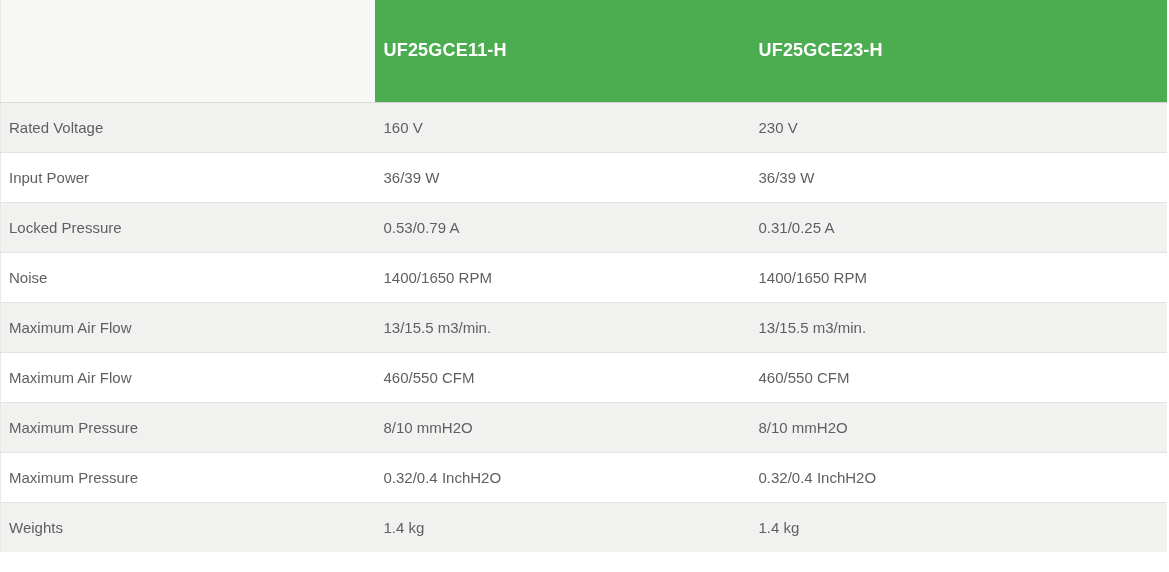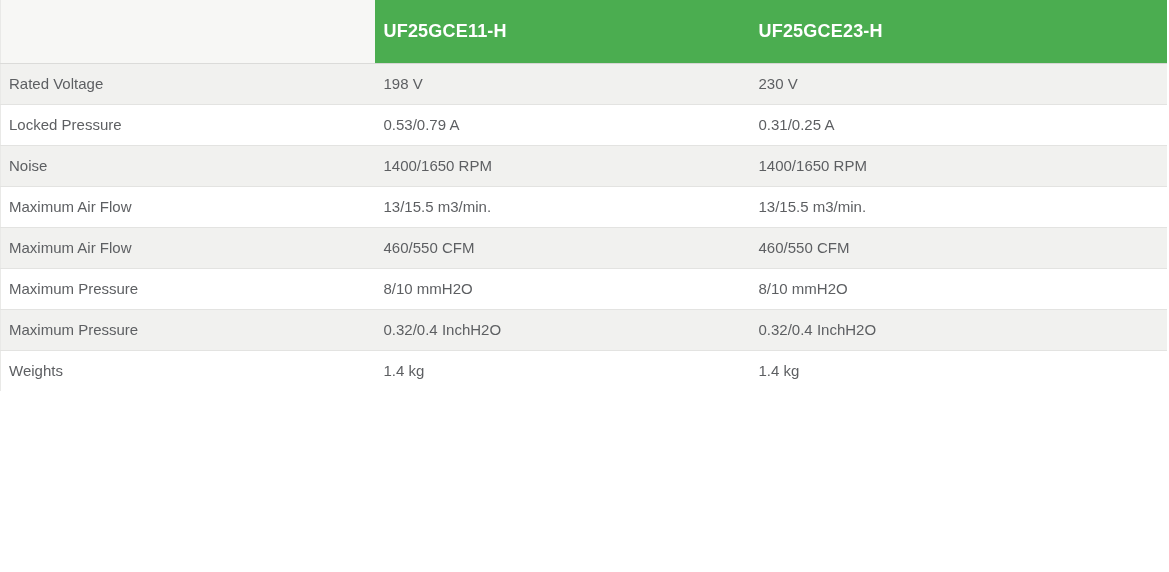--- a/index.html
+++ b/index.html
@@ -15,38 +15,38 @@
   table.spec {
     border-collapse: collapse;
     table-layout: fixed;
     width: 1166px;
     border-left: 1px solid #e9e9e7;
   }
   col.c1 { width: 374px; }
   col.c2 { width: 375px; }
   col.c3 { width: 417px; }
 
-  thead tr { height: 63px; margin-top: 27px; }
+  thead tr { height: 102px; margin-top: 27px; }
   th.blank {
     background: #f7f7f5;
     border-bottom: 1px solid #dbdbd9;
   }
   th.product {
     background: #4bad50;
     color: #ffffff;
     font-size: 18px;
     font-weight: 700;
     letter-spacing: 0.2px;
     text-align: left;
     vertical-align: middle;
     padding: 0 0 0 9px;
     border-bottom: 1px solid #d6d6d4;
   }
 
-  tbody tr { height: 41px; padding-left: 30px; }
+  tbody tr { height: 50px; padding-left: 30px; }
   tbody tr:nth-child(odd)  { background: #f1f1ef; }
   tbody tr:nth-child(even) { background: #ffffff; }
   tbody td {
     font-size: 15px;
     color: #5d5f62;
     vertical-align: middle;
     padding: 0 0 0 9px;
     border-bottom: 1px solid #e3e3e1;
     white-space: nowrap;
     overflow: hidden;
@@ -66,22 +66,27 @@
   <thead>
     <tr>
       <th class="blank"></th>
       <th class="product">UF25GCE11-H</th>
       <th class="product">UF25GCE23-H</th>
     </tr>
   </thead>
   <tbody>
     <tr>
       <td class="label">Rated Voltage</td>
-      <td>198 V</td>
+      <td>160 V</td>
       <td>230 V</td>
+    </tr>
+    <tr>
+      <td class="label">Input Power</td>
+      <td>36/39 W</td>
+      <td>36/39 W</td>
     </tr>
     <tr>
       <td class="label">Locked Pressure</td>
       <td>0.53/0.79 A</td>
       <td>0.31/0.25 A</td>
     </tr>
     <tr>
       <td class="label">Noise</td>
       <td>1400/1650 RPM</td>
       <td>1400/1650 RPM</td>

